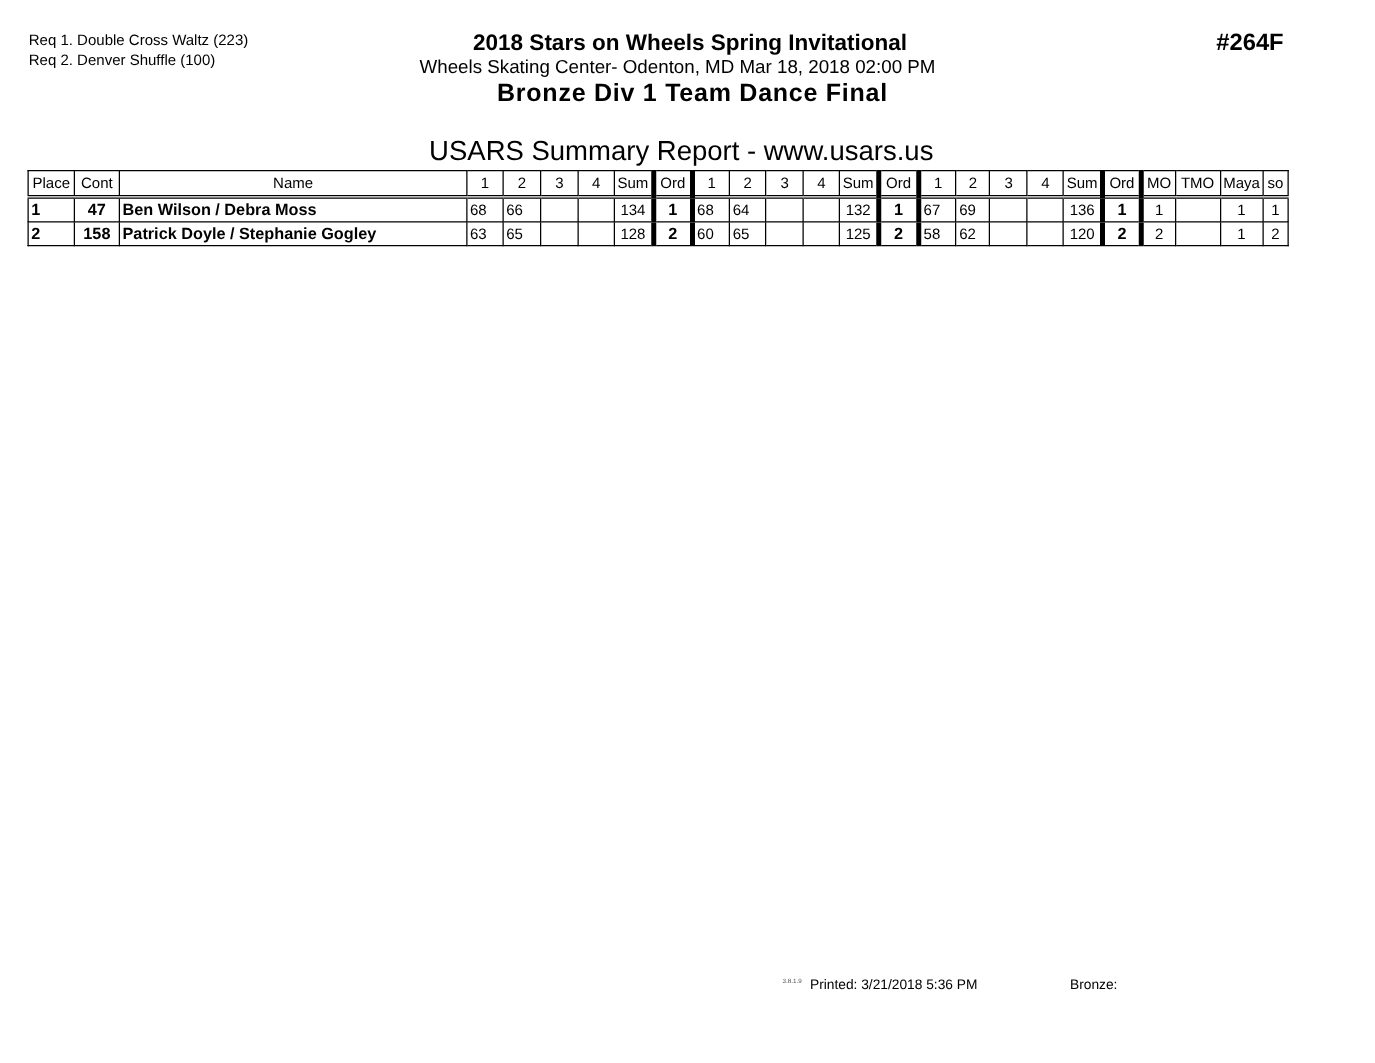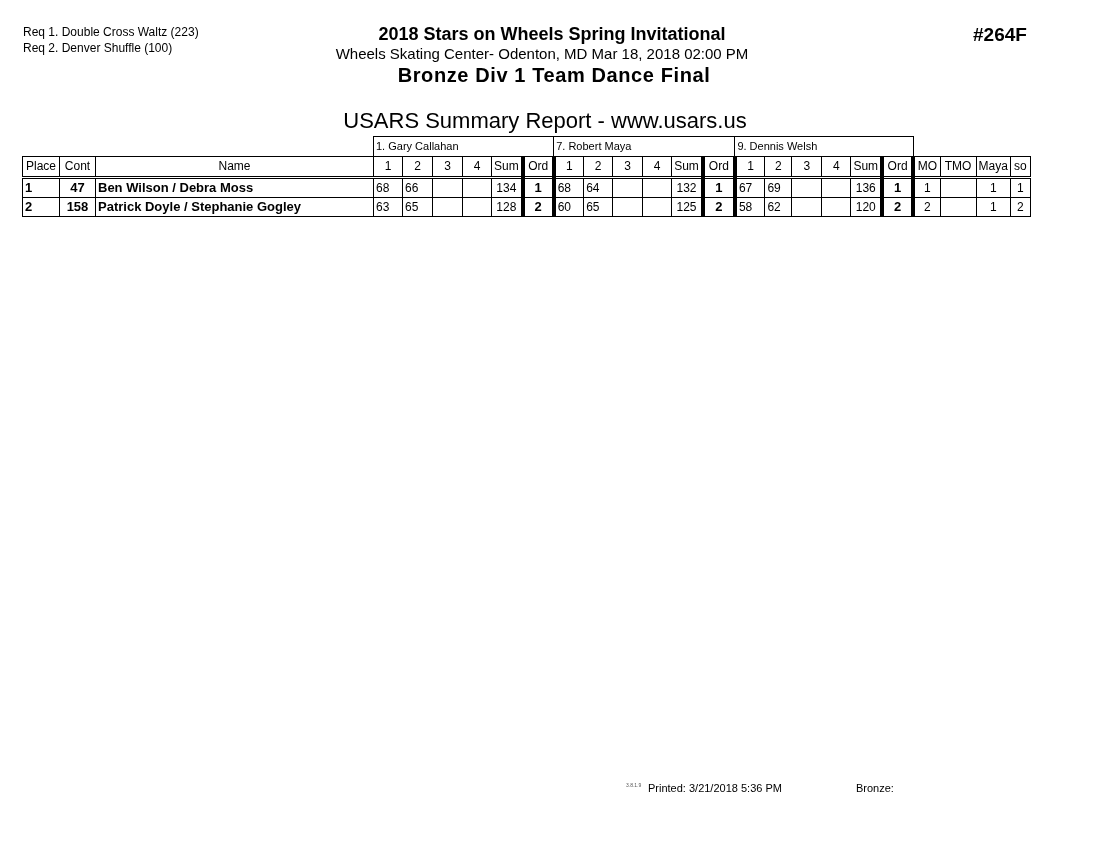--- a/index.html
+++ b/index.html
@@ -67,27 +67,20 @@
       <col style="width:30px">
       <col style="width:29px">
       <col style="width:31px">
       <col style="width:31px">
     <col style="width:27px">
       <col style="width:36px">
       <col style="width:33px">
       <col style="width:20px">
   </colgroup>
   <tbody>
-      <tr class="judge-row">
-    <td class="blank" colspan="3"></td>
-    <td colspan="6" class="judge-name">1.  Gary Callahan</td>
-    <td colspan="6" class="judge-name">7.  Robert Maya</td>
-    <td colspan="6" class="judge-name">9.  Dennis Welsh</td>
-    <td class="blank" colspan="4"></td>
-  </tr>
   <tr class="head">
     <td class="left">Place</td>
     <td>Cont</td>
     <td class="left">Name</td>
 
     <td>1</td>
     <td>2</td>
     <td>3</td>
     <td>4</td>
     <td>Sum</td>

